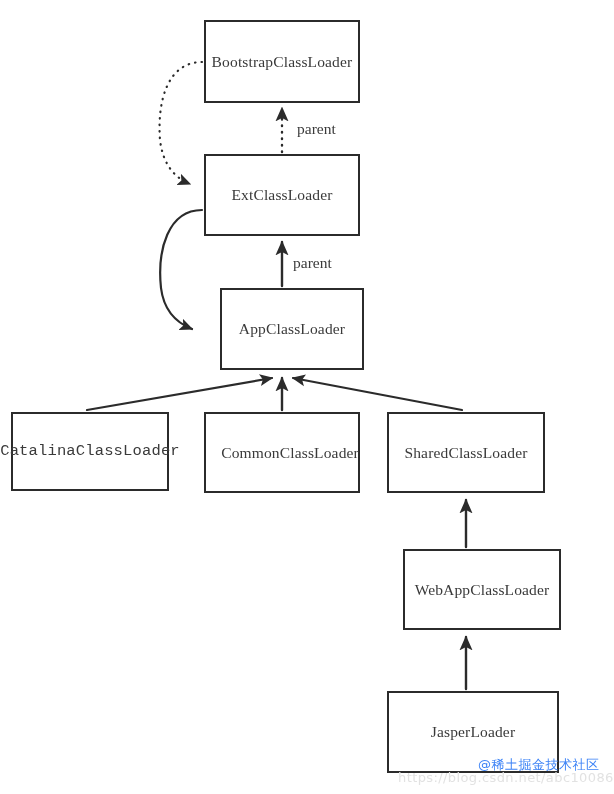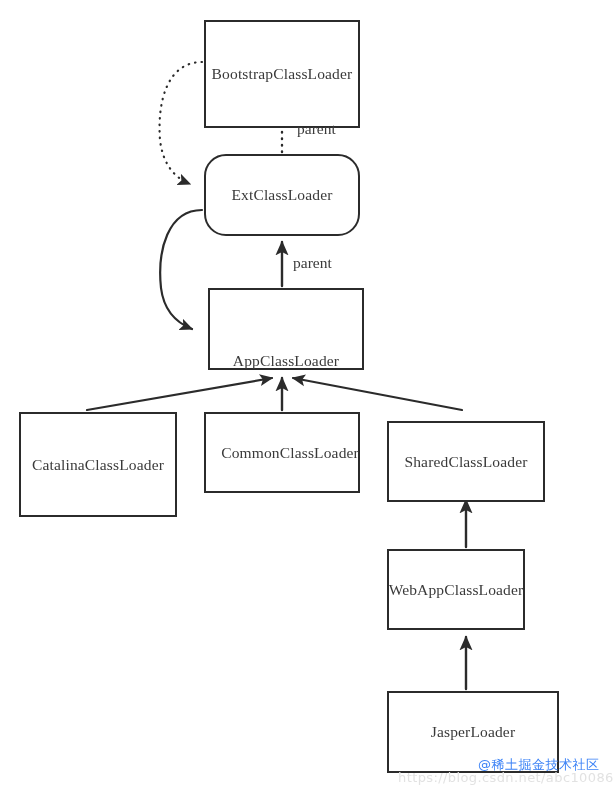--- a/index.html
+++ b/index.html
@@ -98,45 +98,45 @@
 
     <path d="M 282 410 L 282 378" fill="none" stroke="#2b2b2b" stroke-width="2.4" stroke-linecap="round" marker-end="url(#arrowSolid)"></path>
 
     <path d="M 462 410 L 293 378" fill="none" stroke="#2b2b2b" stroke-width="2.2" stroke-linecap="round" marker-end="url(#arrowSolid)"></path>
 
     <path d="M 466 547 L 466 500" fill="none" stroke="#2b2b2b" stroke-width="2.4" stroke-linecap="round" marker-end="url(#arrowSolid)"></path>
 
     <path d="M 466 689 L 466 637" fill="none" stroke="#2b2b2b" stroke-width="2.4" stroke-linecap="round" marker-end="url(#arrowSolid)"></path>
   </svg>
 
-  <div class="node" style="left:204px; top:20px; width:156px; height:108px;">
+  <div class="node" style="left:204px; top:20px; width:156px; height:83px;">
     <span class="node-label">BootstrapClassLoader</span>
   </div>
 
-  <div class="node" style="left:204px; top:154px; width:156px; height:82px;border-radius:22px;">
+  <div class="node" style="left:204px; top:154px; width:156px; height:82px;">
     <span class="node-label">ExtClassLoader</span>
   </div>
 
-  <div class="node" style="left:208px; top:288px; width:156px; height:82px;align-items:flex-end;">
+  <div class="node" style="left:220px; top:288px; width:144px; height:82px;">
     <span class="node-label">AppClassLoader</span>
   </div>
 
-  <div class="node" style="left:19px; top:412px; width:158px; height:105px;">
+  <div class="node" style="left:11px; top:412px; width:158px; height:79px;font-family:Liberation Mono, monospace;">
     <span class="node-label">CatalinaClassLoader</span>
   </div>
 
   <div class="node" style="left:204px; top:412px; width:156px; height:81px;padding-left:16px;">
     <span class="node-label">CommonClassLoader</span>
   </div>
 
-  <div class="node" style="left:387px; top:421px; width:158px; height:81px;">
+  <div class="node" style="left:387px; top:412px; width:158px; height:81px;">
     <span class="node-label">SharedClassLoader</span>
   </div>
 
-  <div class="node" style="left:387px; top:549px; width:138px; height:81px;">
+  <div class="node" style="left:403px; top:549px; width:158px; height:81px;">
     <span class="node-label">WebAppClassLoader</span>
   </div>
 
   <div class="node" style="left:387px; top:691px; width:172px; height:82px;">
     <span class="node-label">JasperLoader</span>
   </div>
 
   <div class="edge-label" style="left:297px; top:121px;">parent</div>
 
   <div class="edge-label" style="left:293px; top:255px;">parent</div>

